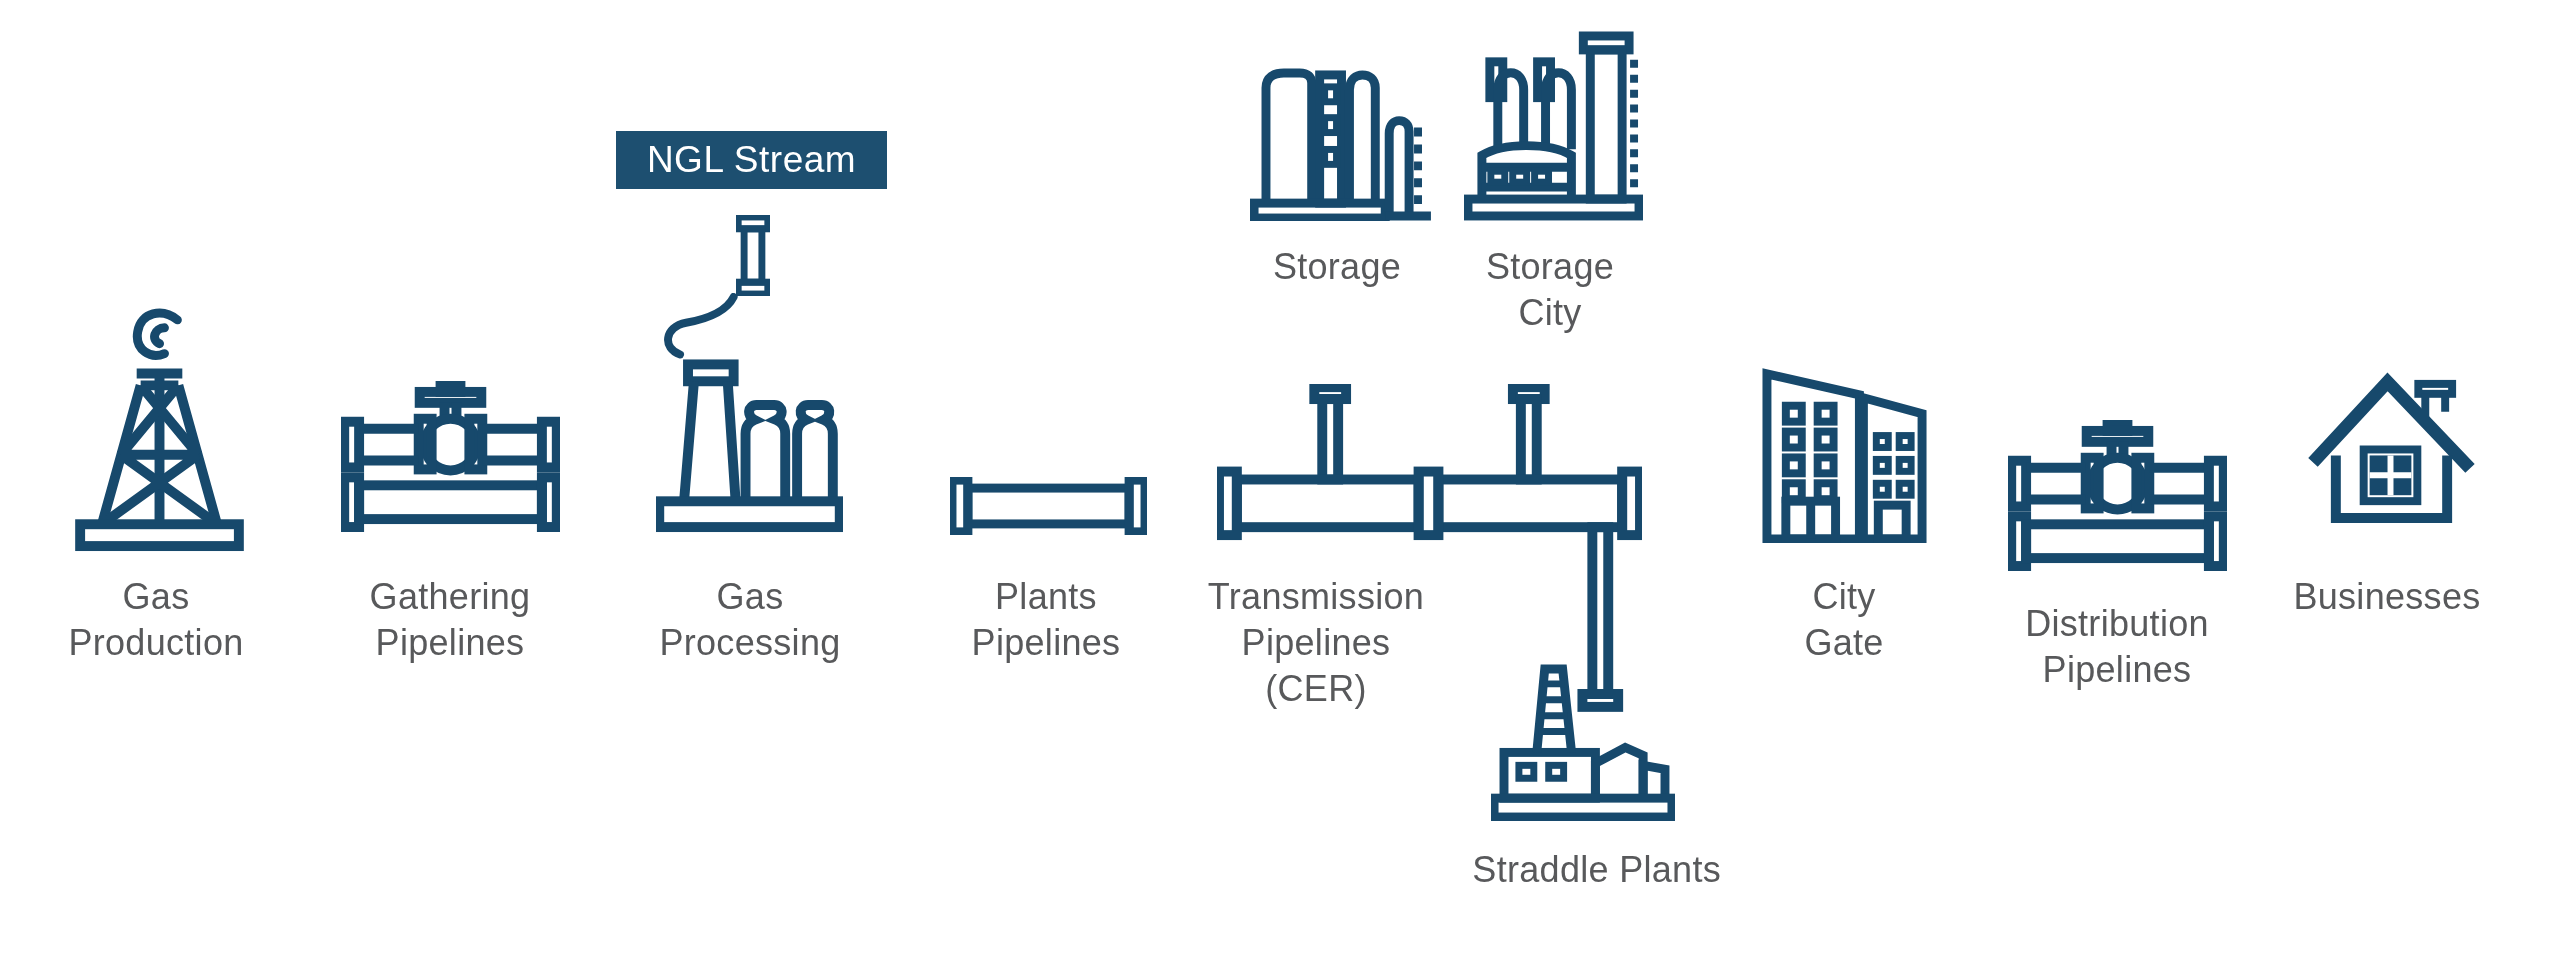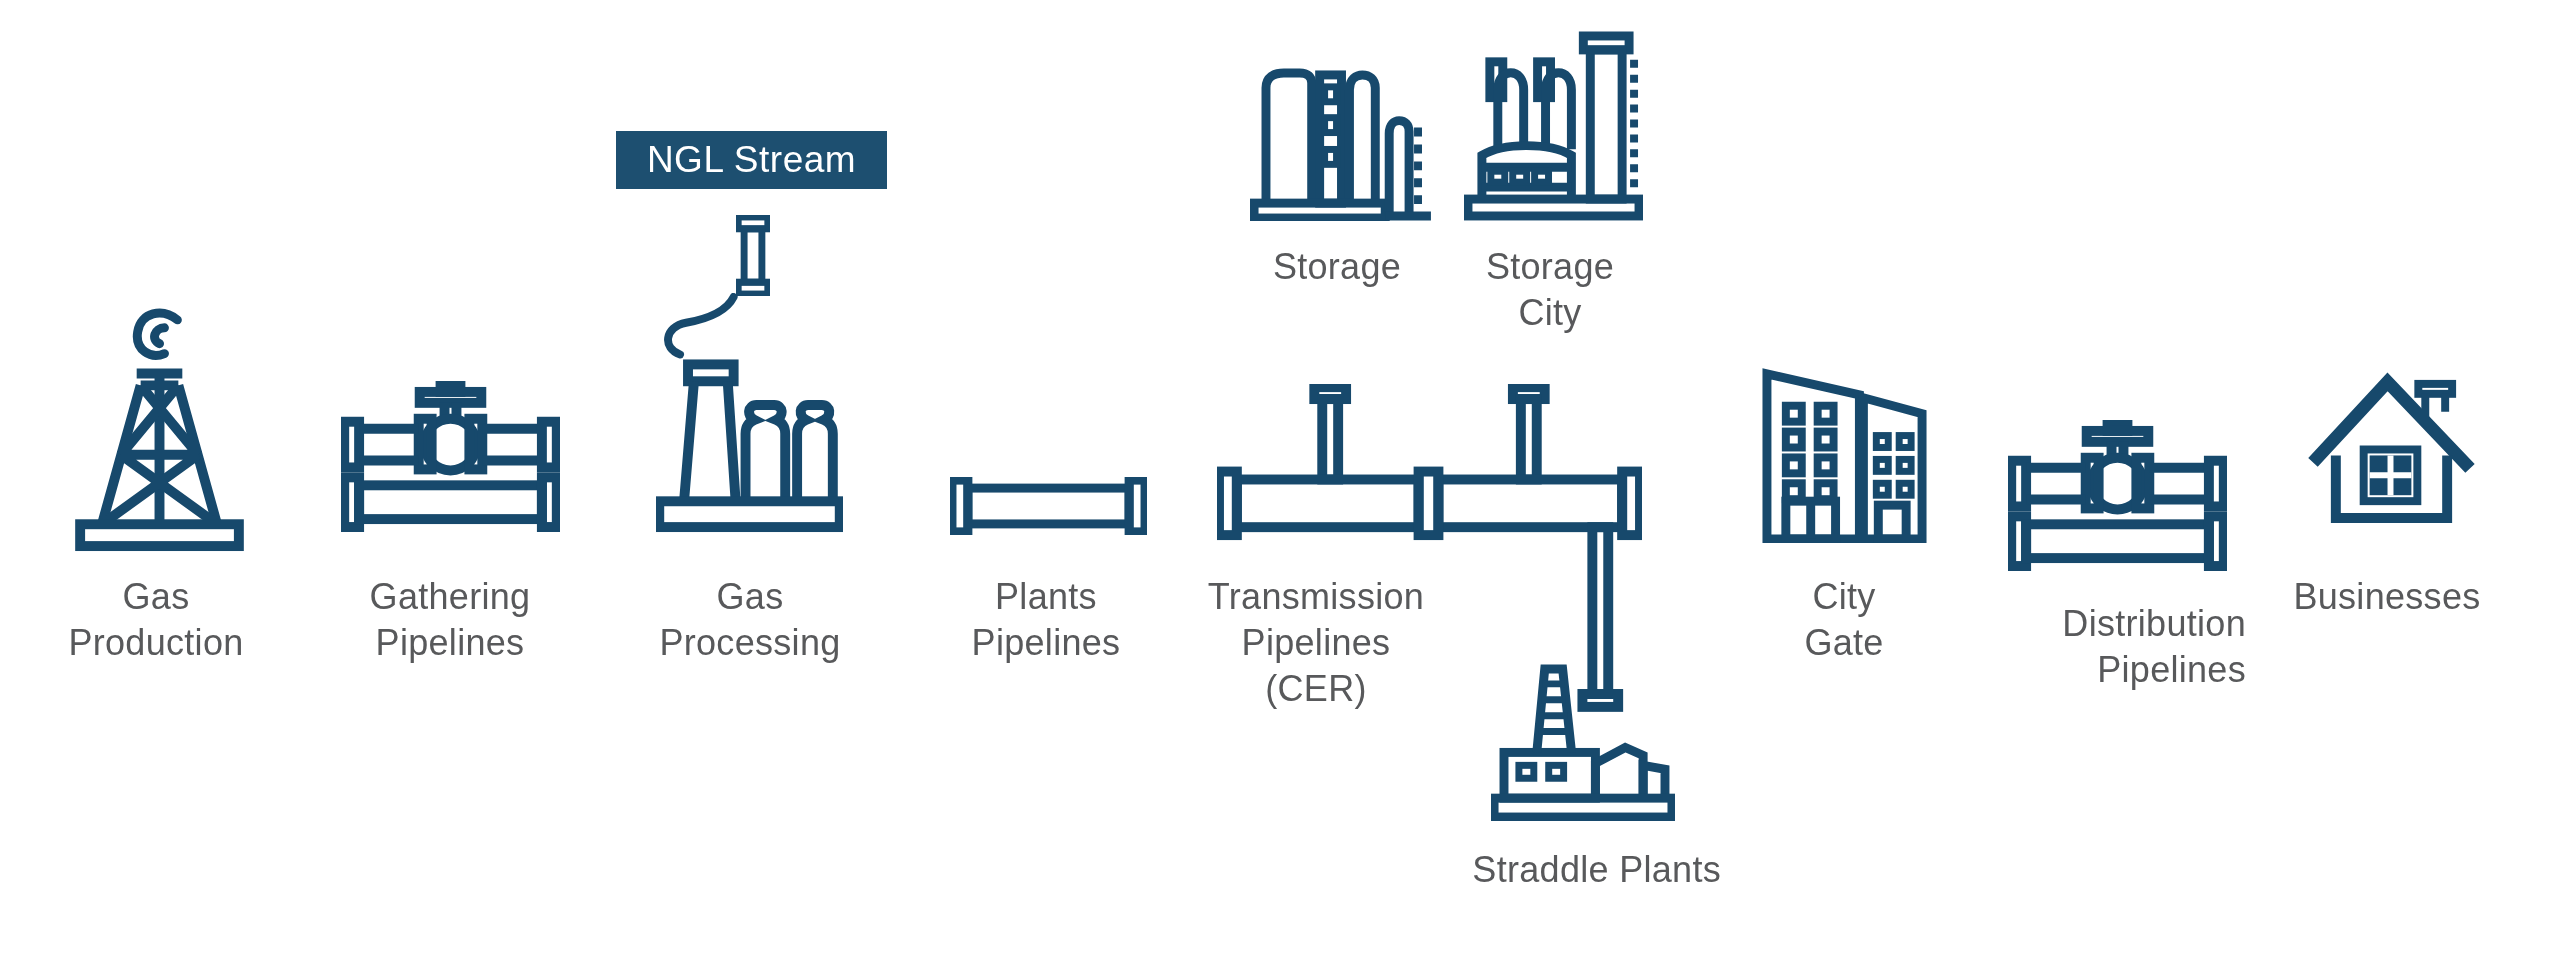--- a/index.html
+++ b/index.html
@@ -37,21 +37,21 @@
     letter-spacing:0.5px;
     text-align:center;
   }
   
   .lbl-gas-production{left:27px;top:574px;width:258px;}
   .lbl-gathering{left:321px;top:574px;width:258px;}
   .lbl-gas-processing{left:621px;top:574px;width:258px;}
   .lbl-feeder{left:917px;top:574px;width:258px;}
   .lbl-transmission{left:1157px;top:574px;width:318px;}
   .lbl-city-gate{left:1715px;top:574px;width:258px;}
-  .lbl-distribution{left:1988px;top:601px;width:258px;text-align:right;}
+  .lbl-distribution{left:1988px;top:601px;width:258px;}
   .lbl-homes{left:2248px;top:574px;width:278px;}
   .lbl-storage{left:1208px;top:244px;width:258px;}
   .lbl-mainline{left:1421px;top:244px;width:258px;}
   .lbl-straddle{left:1443px;top:847px;width:278px;text-align:right;}
 </style>
 </head>
 <body>
 
 <div id="canvas">
 

